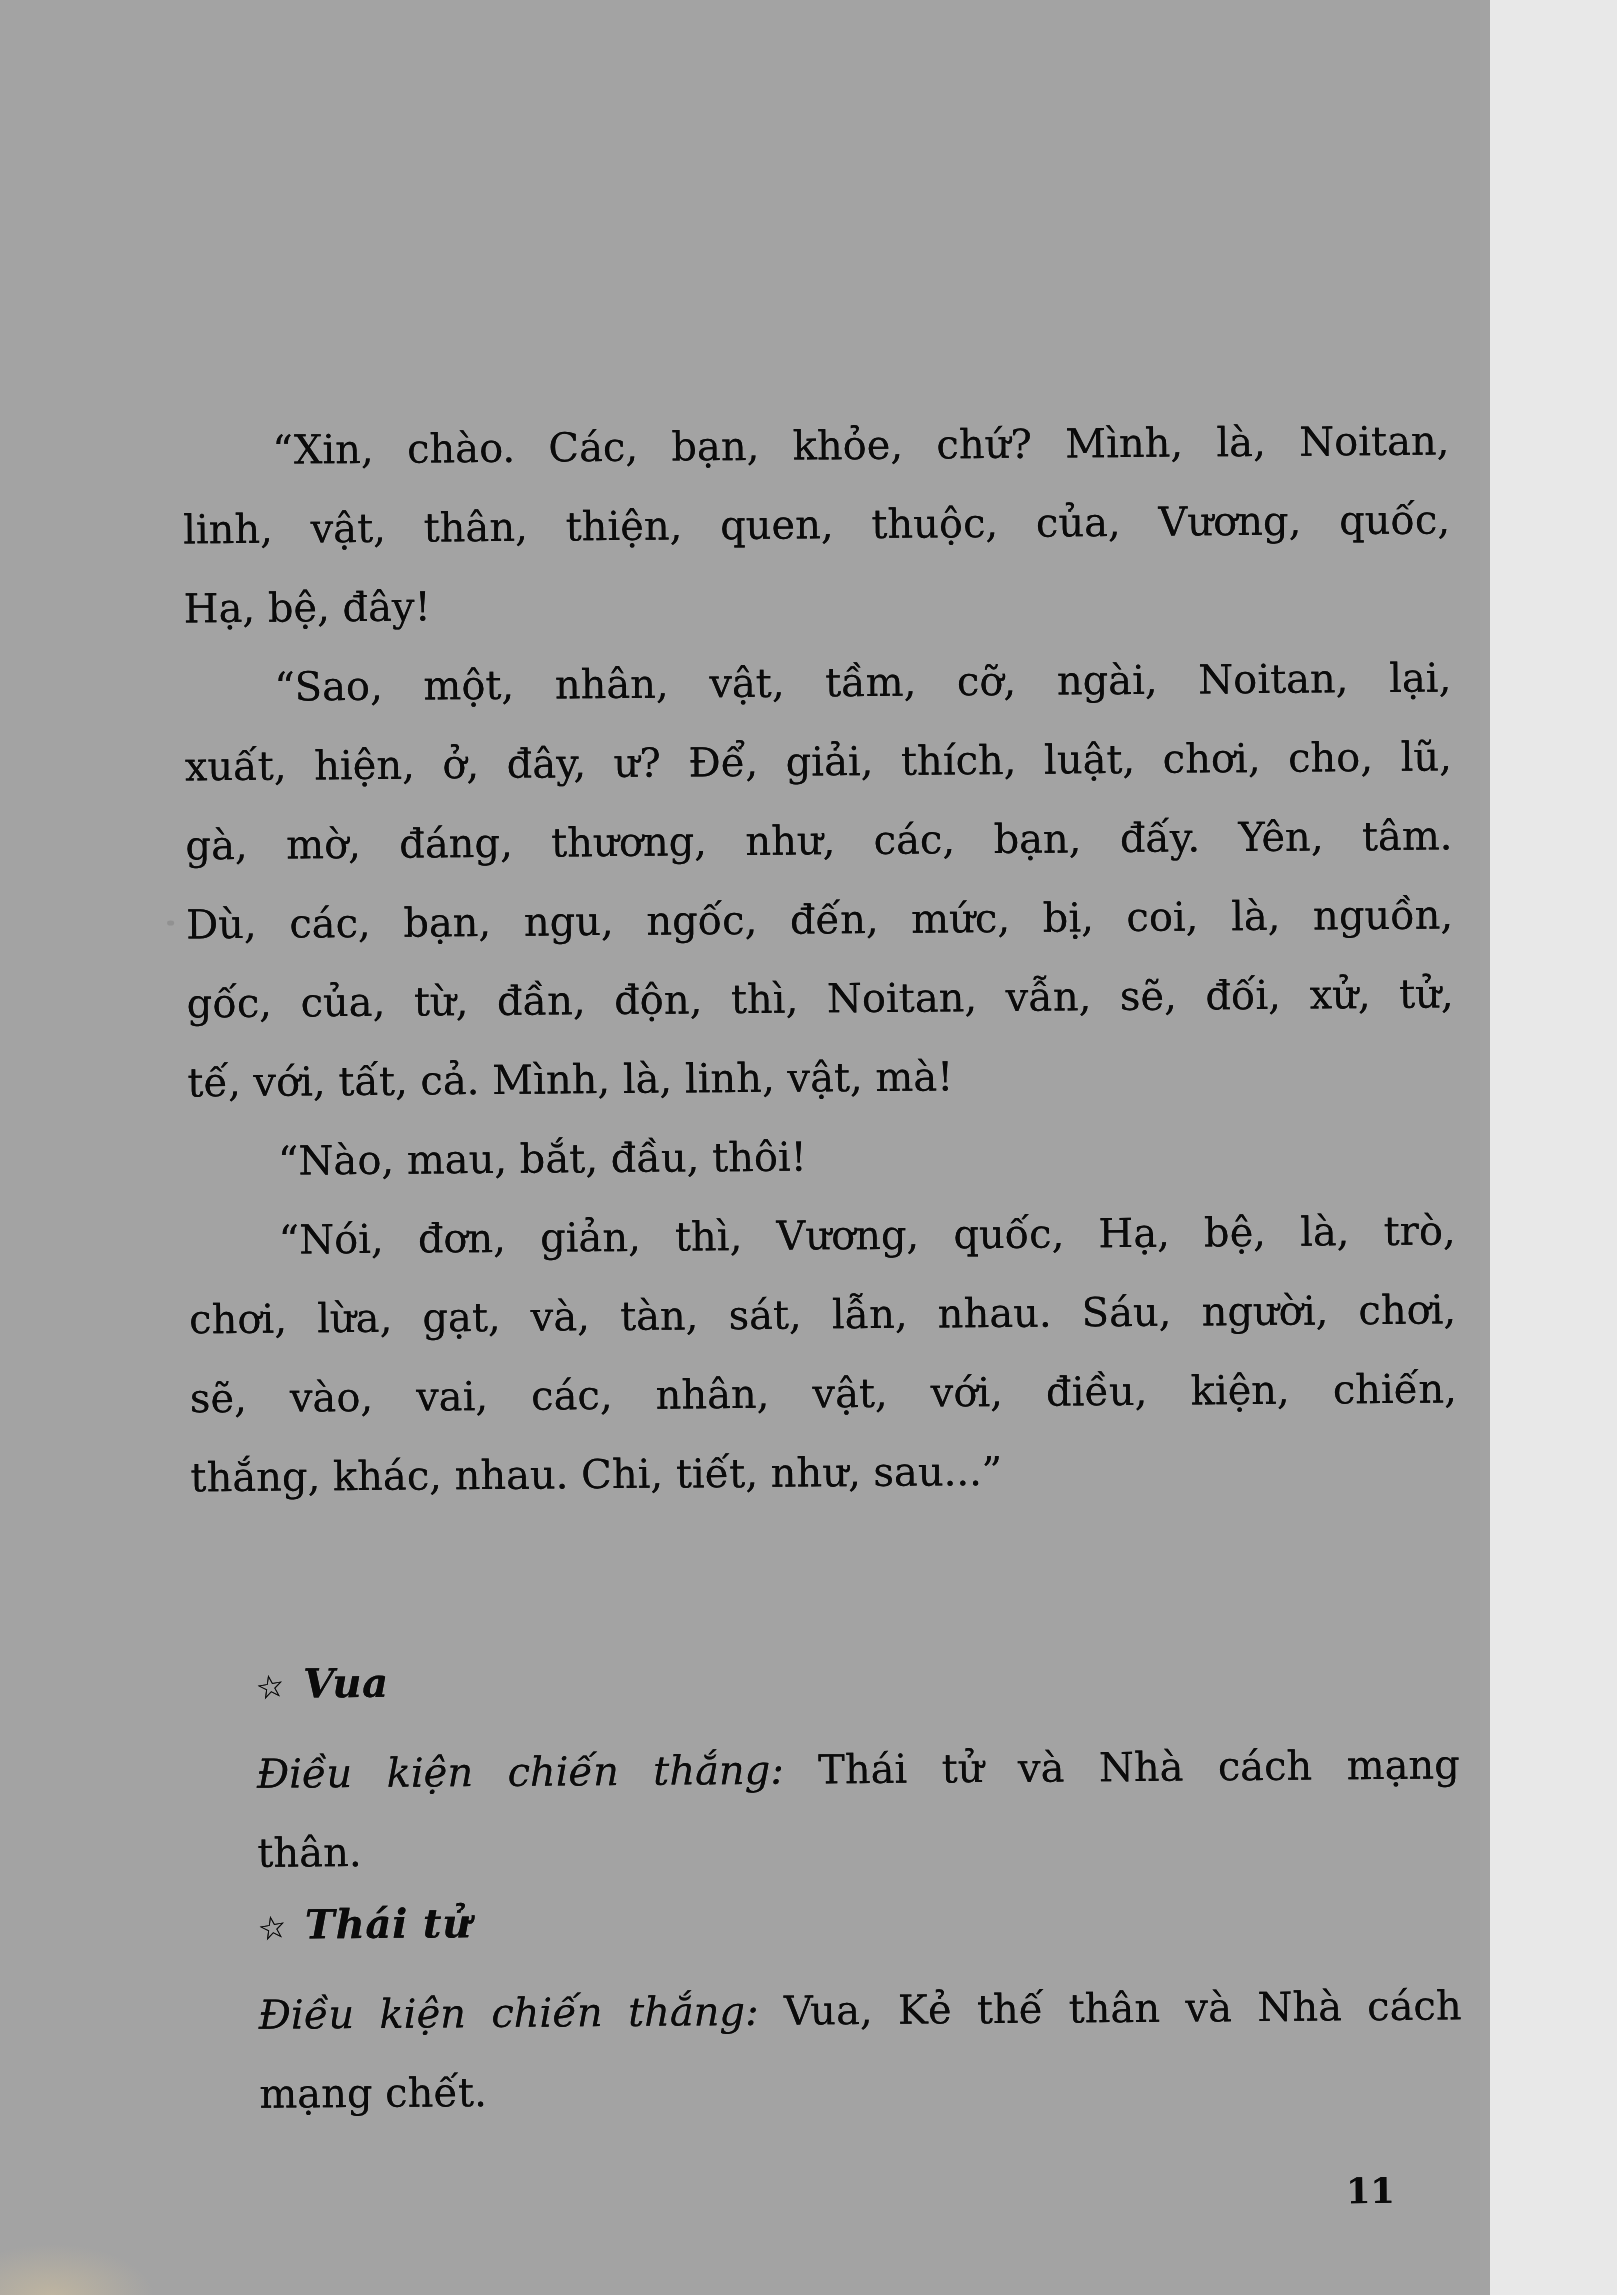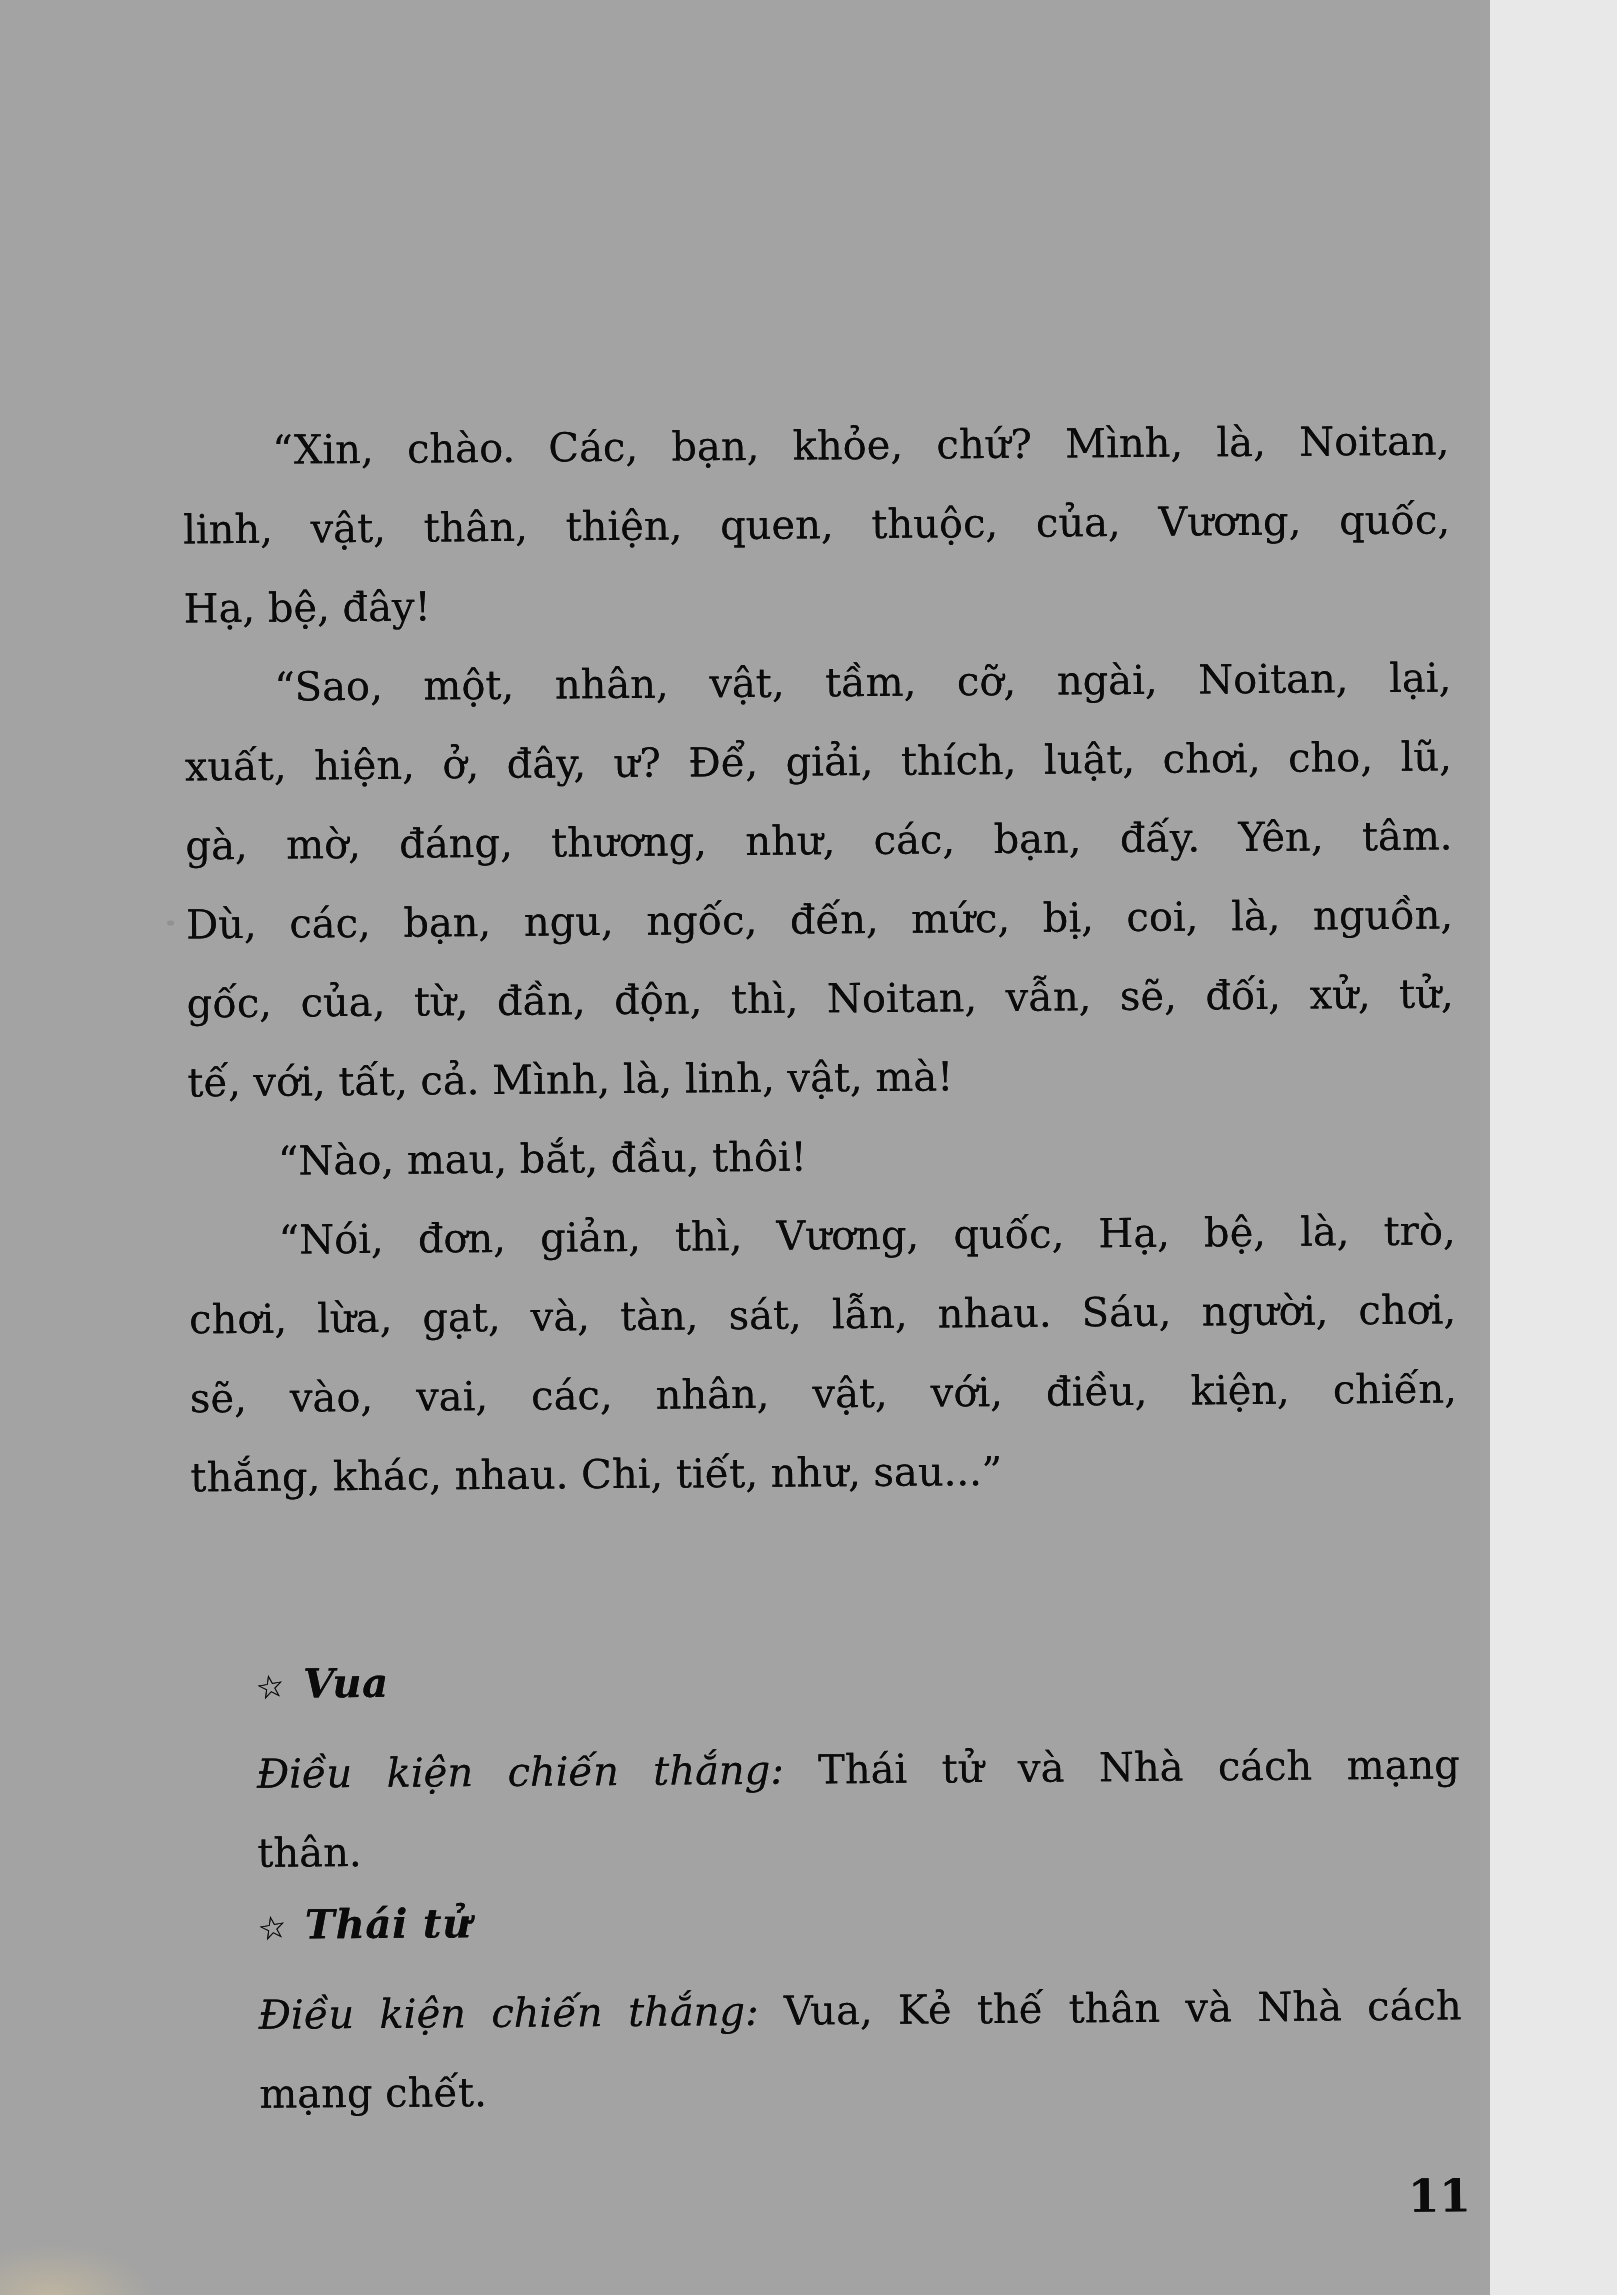--- a/index.html
+++ b/index.html
@@ -49,23 +49,23 @@
     display: inline-block;
     transform: rotate(-10deg);
   }
   .role-title { font-weight: 700; font-style: italic; letter-spacing: 0.8px; }
   .cond { text-align: justify; text-align-last: justify; }
   .cond.last { text-align-last: left; }
   .cond-label { font-style: italic; }
 
   .page-number {
     position: absolute;
-    left: 1399px;
+    left: 1337px;
     top: 2175px;
-    font-size: 45px;
+    font-size: 35px;
     font-weight: 700;
     text-shadow: 0 0 0.5px rgba(0,0,0,0.85);
   }
 
   
   .speck {
     position: absolute;
     left: 168px;
     top: 916px;
     width: 6.9px;

